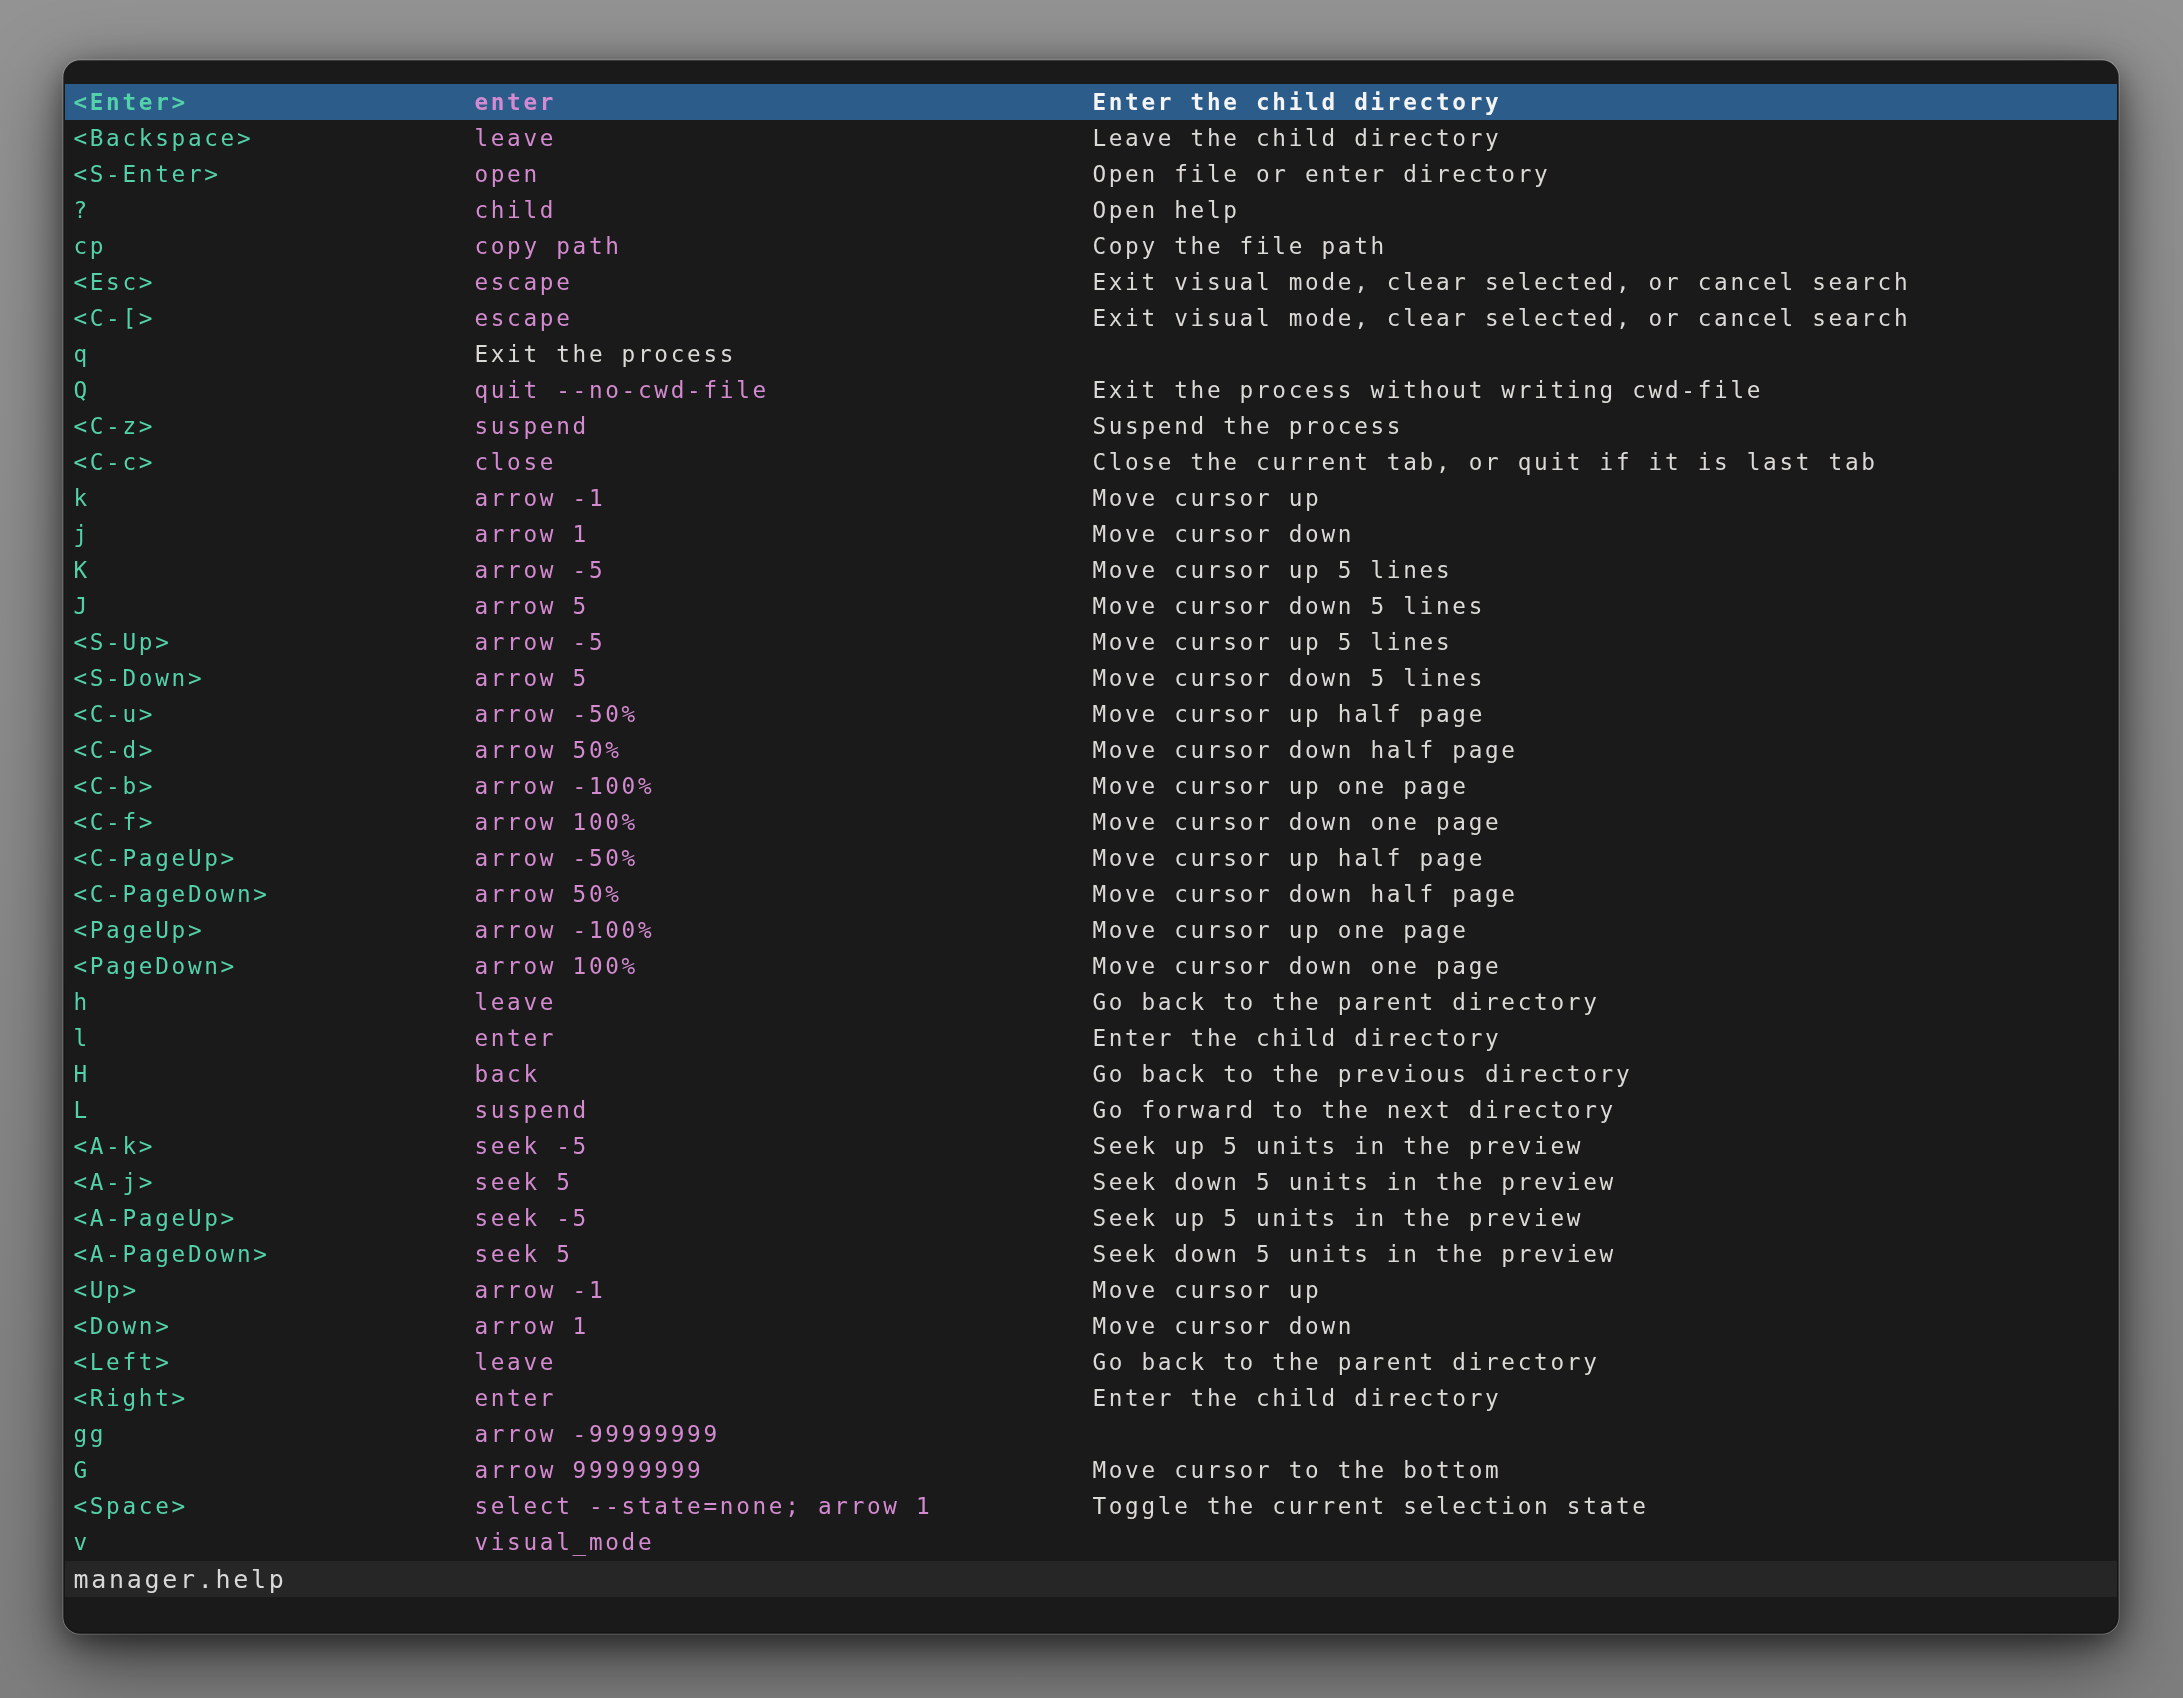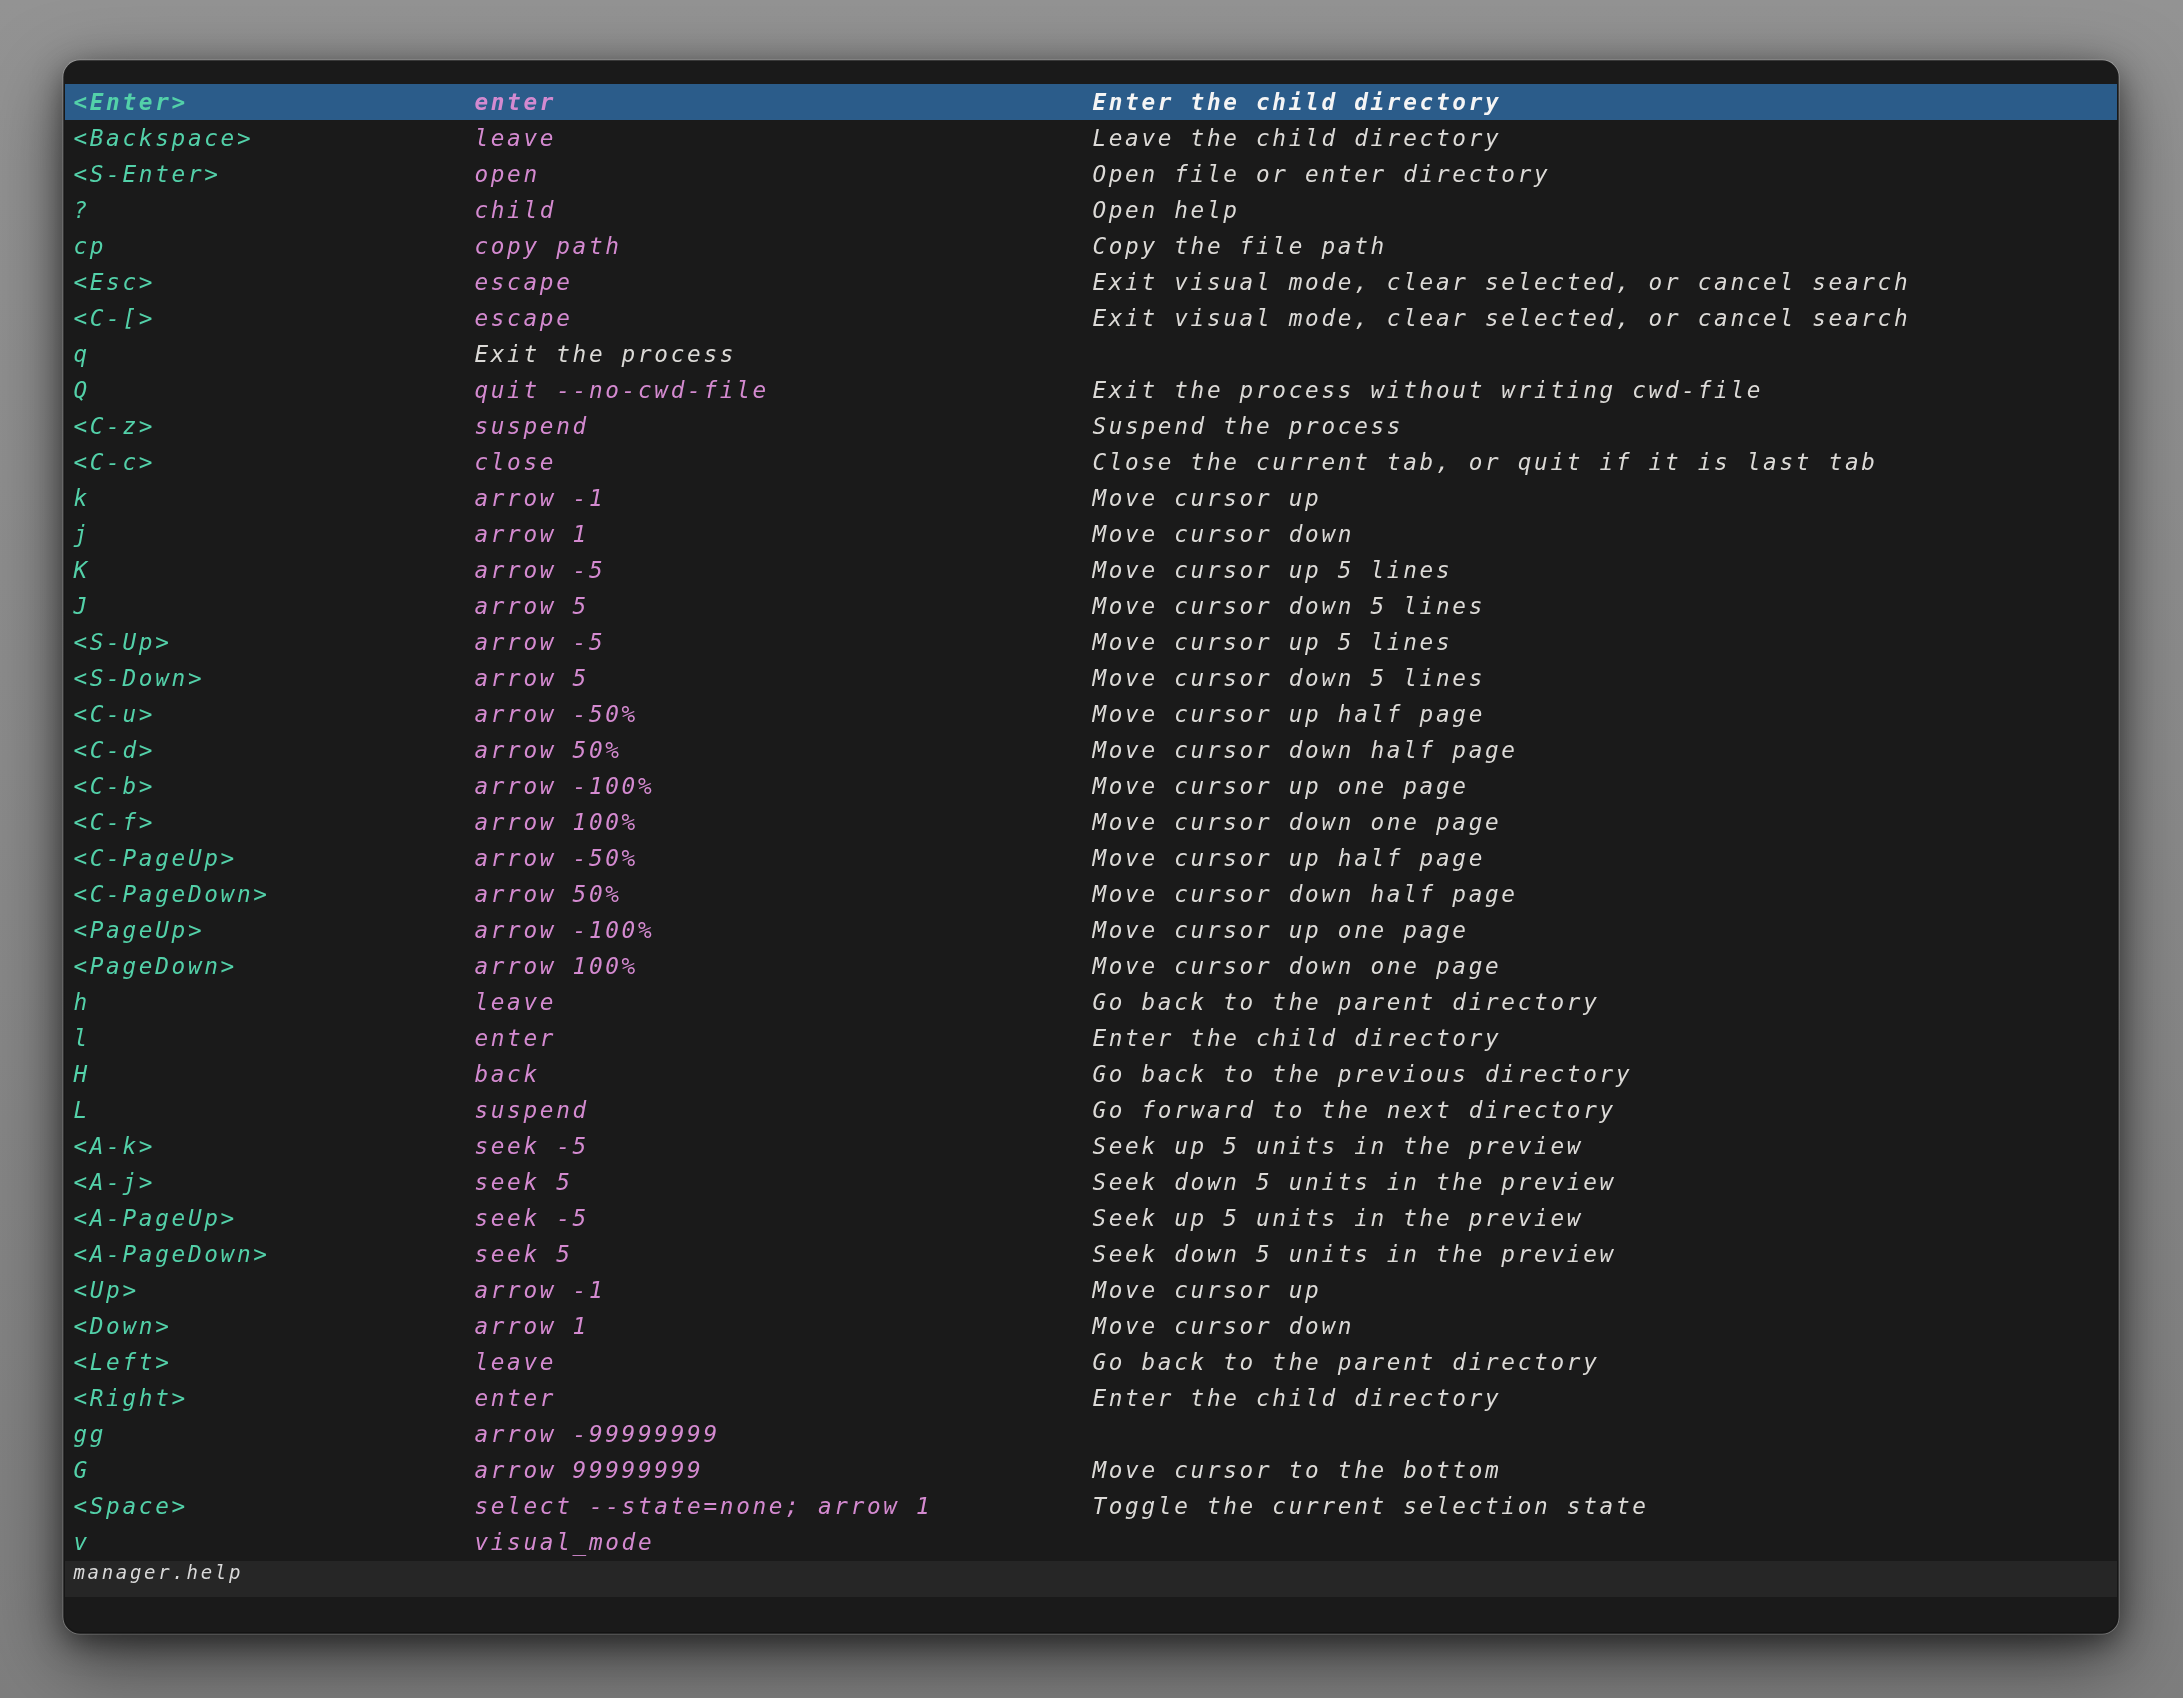--- a/index.html
+++ b/index.html
@@ -4,21 +4,20 @@
 <style>
   html,body { margin:0; padding:0; }
   body {
     width:2183px; height:1698px;
     font-family:"DejaVu Sans Mono", monospace;
     overflow:hidden;
   }
   .desktop {
     position:relative; width:2183px; height:1698px;
     background:linear-gradient(180deg,#939393 0%,#8b8b8b 45%,#7e7e7e 100%);
-    font-style:italic;
   }
   .window {
     position:absolute; left:65px; top:62px; width:2052px; height:1570px;
     background:#1a1a1a; border-radius:15px; overflow:hidden;
     box-shadow:
       0 0 0 1.7px rgba(5,5,5,0.85),
       0 0 0 2.5px rgba(255,255,255,0.28),
       0 23.5px 76px rgba(0,0,0,0.55),
       0 8.4px 30px rgba(0,0,0,0.50);
   }
@@ -28,22 +27,22 @@
     padding-left:8.4px; white-space:pre;
     font-size:22.7px; letter-spacing:2.7px; line-height:36px;
   }
   .row .key  { display:inline-block; width:401px; color:var(--key-color);  flex:0 0 auto; }
   .row .cmd  { display:inline-block; width:618px; color:var(--cmd-color);  flex:0 0 auto; }
   .row .desc { display:inline-block; color:var(--desc-color); flex:1 1 auto; }
   .row.selected { background:var(--selection-bg); font-weight:bold; }
   .row.selected .desc { color:#f5f5f5; }
   .statusbar {
     position:absolute; left:0; right:0; top:1499px; height:36px;
-    background:var(--status-bg); display:flex; 
-    padding-left:8.4px; font-size:19px; letter-spacing:2.7px;
+    background:var(--status-bg); display:flex; align-items:center;
+    padding-left:8.4px; font-size:25px; letter-spacing:2.7px;
     color:var(--status-fg); white-space:pre;
   }
 </style>
 </head>
 <body>
 
 <div class="desktop">
   <div class="window">
     <div class="keymap" id="keymap">
         <div class="row selected"><span class="key">&lt;Enter&gt;</span><span class="cmd">enter</span><span class="desc">Enter the child directory</span></div>

